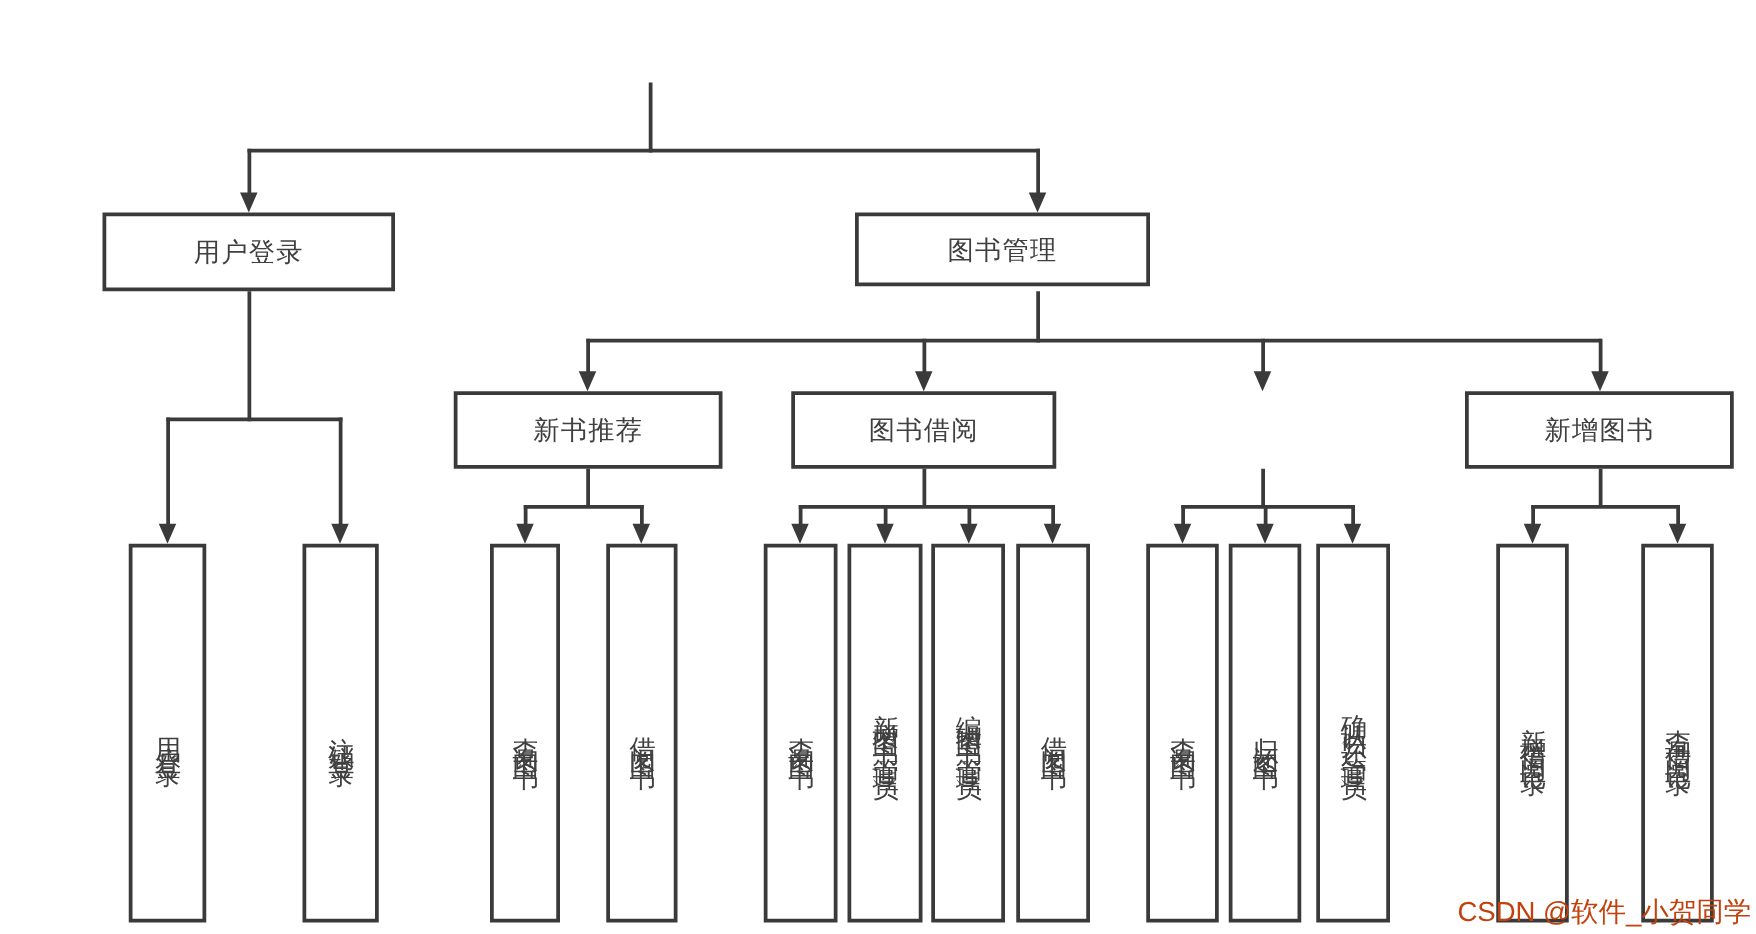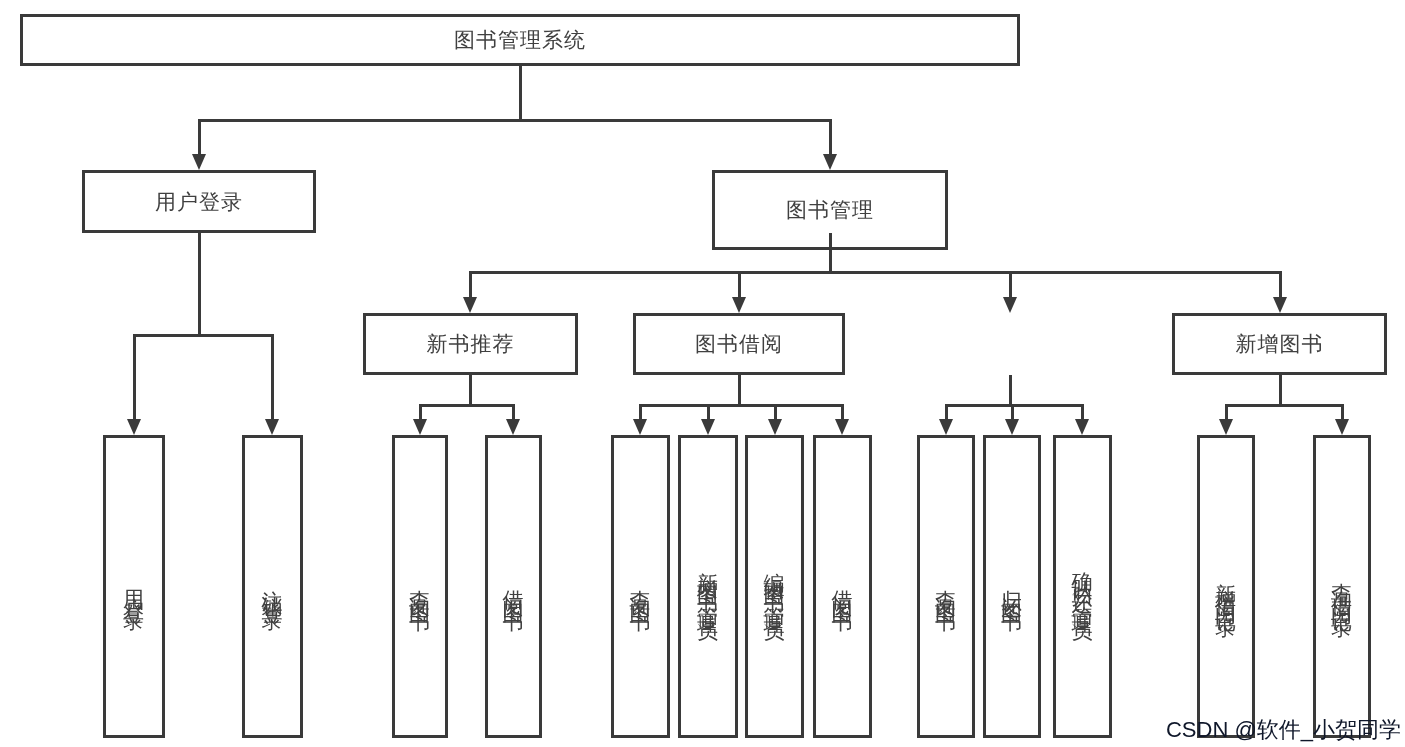--- a/index.html
+++ b/index.html
@@ -36,46 +36,43 @@
     position: absolute;
     width: 0; height: 0;
     border-left: 7px solid transparent;
     border-right: 7px solid transparent;
     border-top: 16px solid #3a3a3a;
   }
   .watermark {
     position: absolute;
     top: 715px;
     right: 4px;
-    color: #0f172a;
+    color: #c2410c;
     font-size: 22px;
     z-index: 10;
     white-space: nowrap;
   }
 </style>
 </head>
 <body>
 
 <div class="canvas">
 
-  <div class="box" style="left:20px;top:14px;width:1000px;height:52px">
-    <span>图书管理系统</span>
-  </div>
 
   <div class="vline" style="left:519px;top:66px;height:56px"></div>
   <div class="hline" style="left:198px;top:119px;width:634px"></div>
   <div class="vline" style="left:198px;top:119px;height:38px"></div>
   <div class="arrow" style="left:192px;top:154px"></div>
   <div class="vline" style="left:829px;top:119px;height:38px"></div>
   <div class="arrow" style="left:823px;top:154px"></div>
 
   <div class="box" style="left:82px;top:170px;width:234px;height:63px">
     <span>用户登录</span>
   </div>
-  <div class="box" style="left:712px;top:170px;width:236px;height:80px">
+  <div class="box" style="left:684px;top:170px;width:236px;height:59px">
     <span>图书管理</span>
   </div>
 
   <div class="vline" style="left:198px;top:233px;height:104px"></div>
   <div class="hline" style="left:133px;top:334px;width:141px"></div>
   <div class="vline" style="left:133px;top:334px;height:86px"></div>
   <div class="arrow" style="left:127px;top:419px"></div>
   <div class="vline" style="left:271px;top:334px;height:86px"></div>
   <div class="arrow" style="left:265px;top:419px"></div>
 

